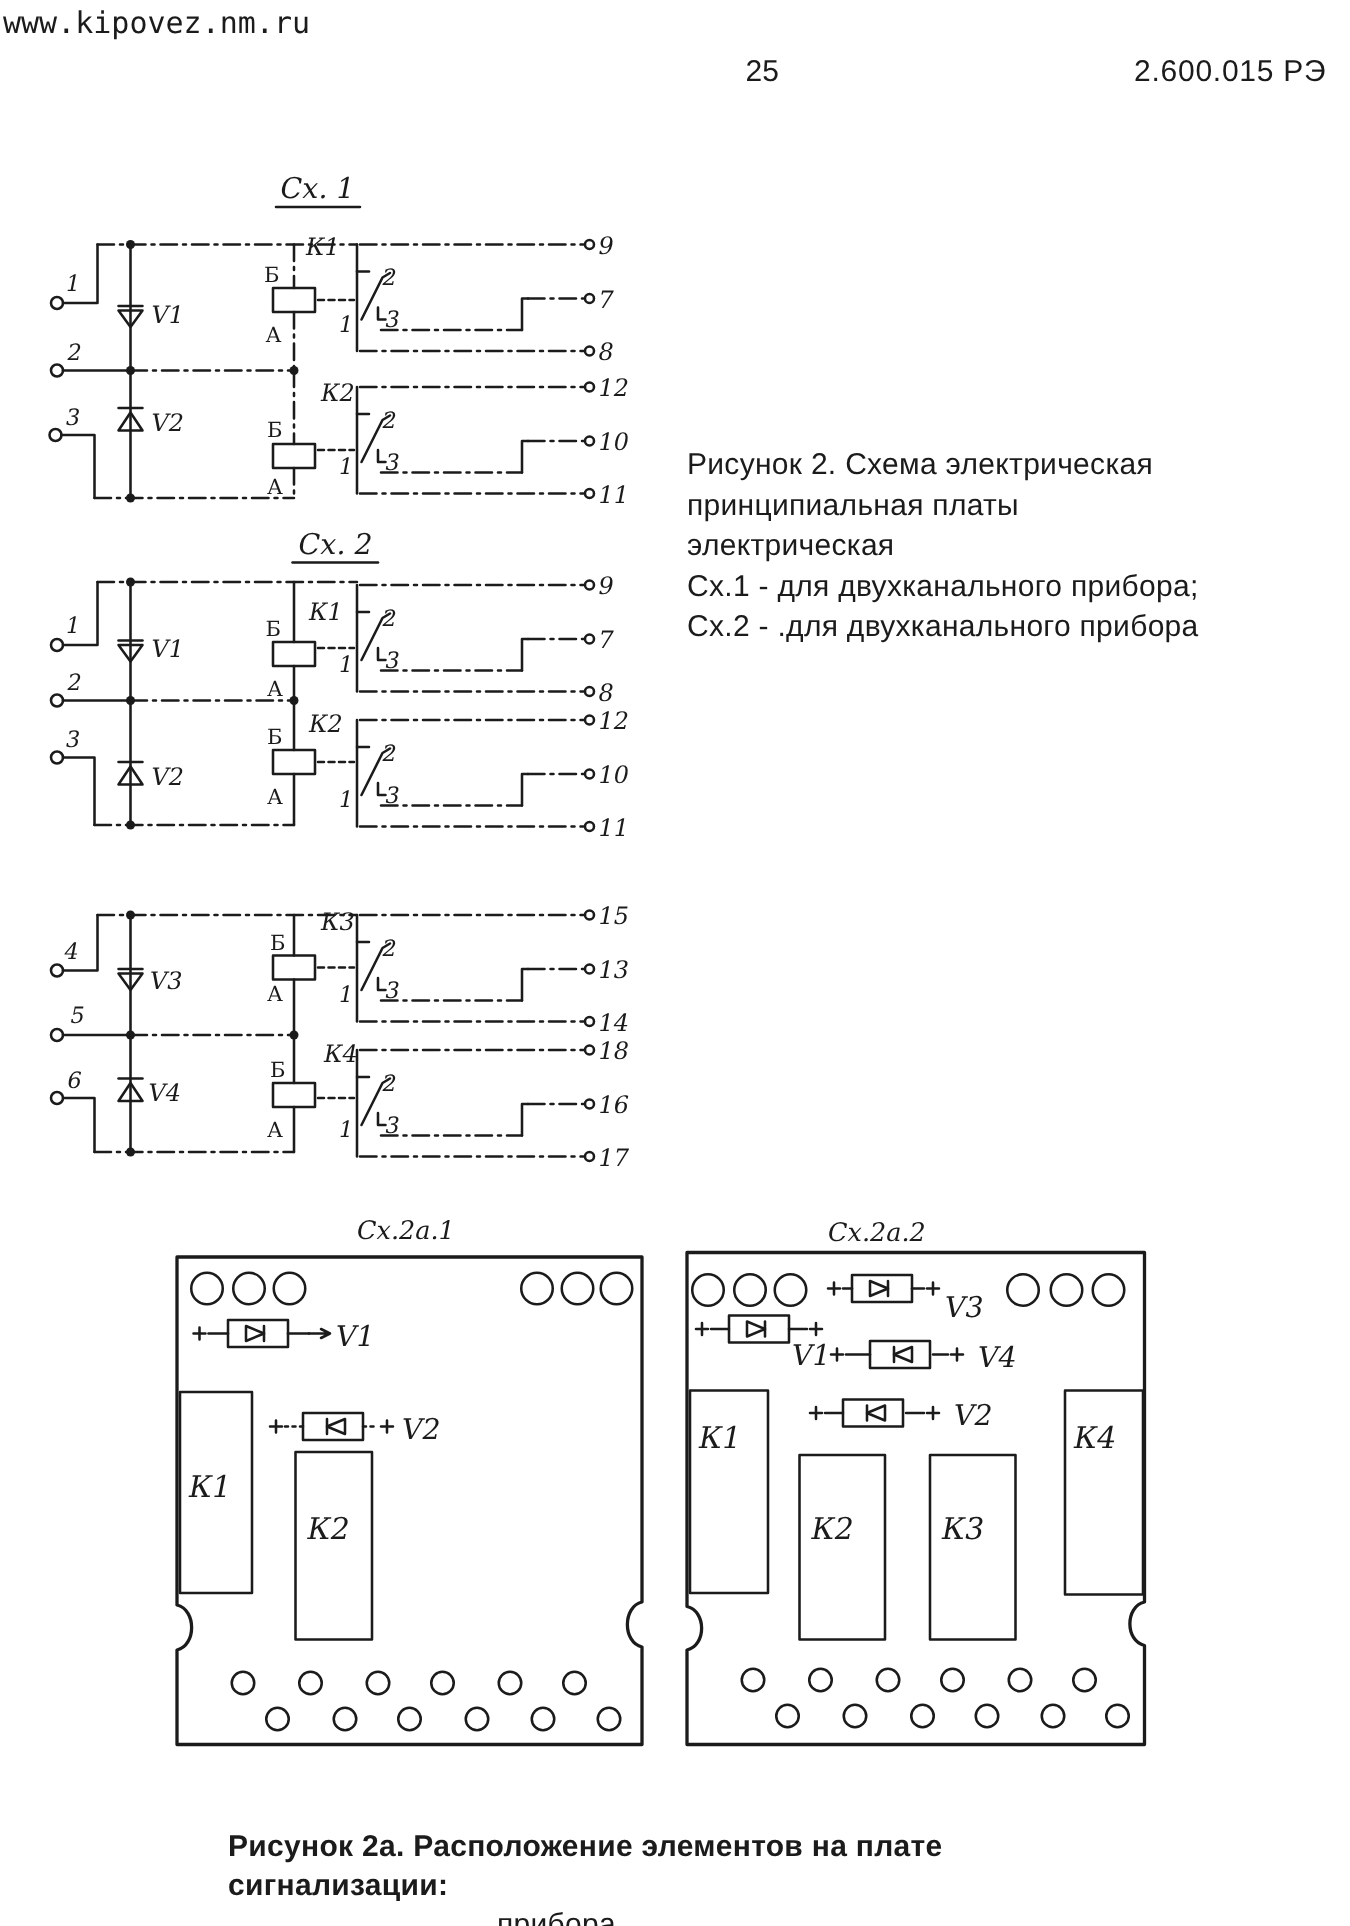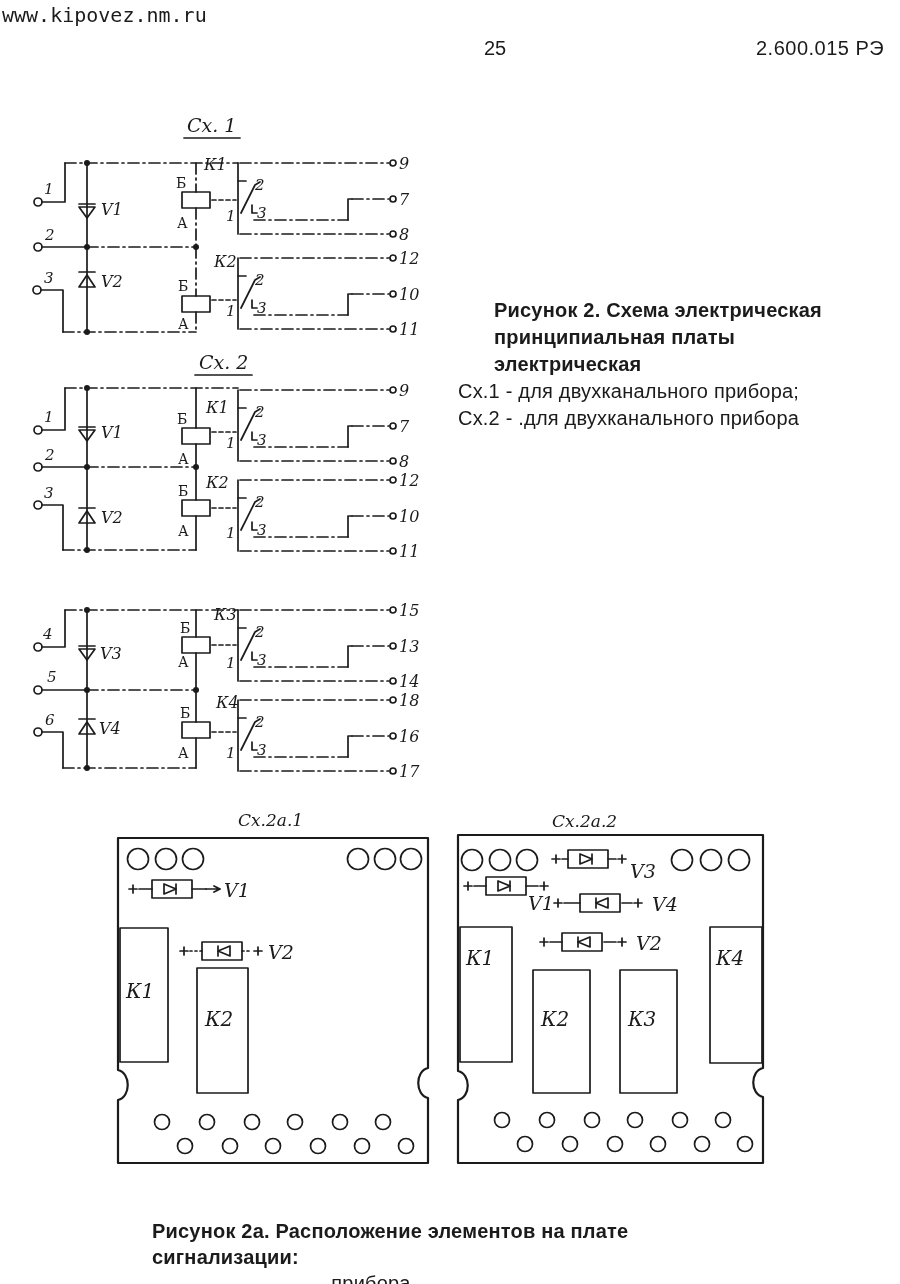--- a/index.html
+++ b/index.html
@@ -1,24 +1,24 @@
 <!DOCTYPE html>
 <html><head>
 <meta charset="utf-8">
 <style>
   html,body{margin:0;padding:0;background:#ffffff;}
   .page{position:relative;width:900px;height:1284px;background:#ffffff;color:#1b1b1b;
         font-family:"Liberation Sans",sans-serif;overflow:hidden;}
   .abs{position:absolute;}
   .watermark{left:2px;top:3px;font-family:"DejaVu Sans Mono",monospace;font-weight:normal;
              font-size:20px;letter-spacing:0;}
-  .pagenum{left:484px;top:37px;font-size:20px;}
+  .pagenum{left:497px;top:37px;font-size:20px;}
   .doccode{left:756px;top:37px;font-size:20px;letter-spacing:.5px;}
   .fig2cap{left:458px;top:297px;width:430px;font-size:20px;line-height:27px;letter-spacing:.2px;}
-  .fig2cap .b{font-weight:bold;margin-left:36px;}
+  .fig2cap .b{font-weight:normal;}
   .fig2acap{left:0;top:1218px;width:716px;font-size:20px;line-height:26px;letter-spacing:.2px;}
   .fig2acap .l1{font-weight:bold;padding-left:152px;}
   .fig2acap .l2{text-align:center;padding-left:36px;}
   .fig2acap .l3{text-align:center;margin-left:26px;}
   svg{position:absolute;overflow:visible;}
   .ln{stroke:#1b1b1b;stroke-width:1.7;fill:none;stroke-linecap:round;stroke-linejoin:round;}
   .lw{stroke-width:2.2;}
   .dd{stroke-dasharray:11 4 2 4;}
   .ds{stroke-dasharray:4 3;}
   .dt{stroke-dasharray:2 3;}

